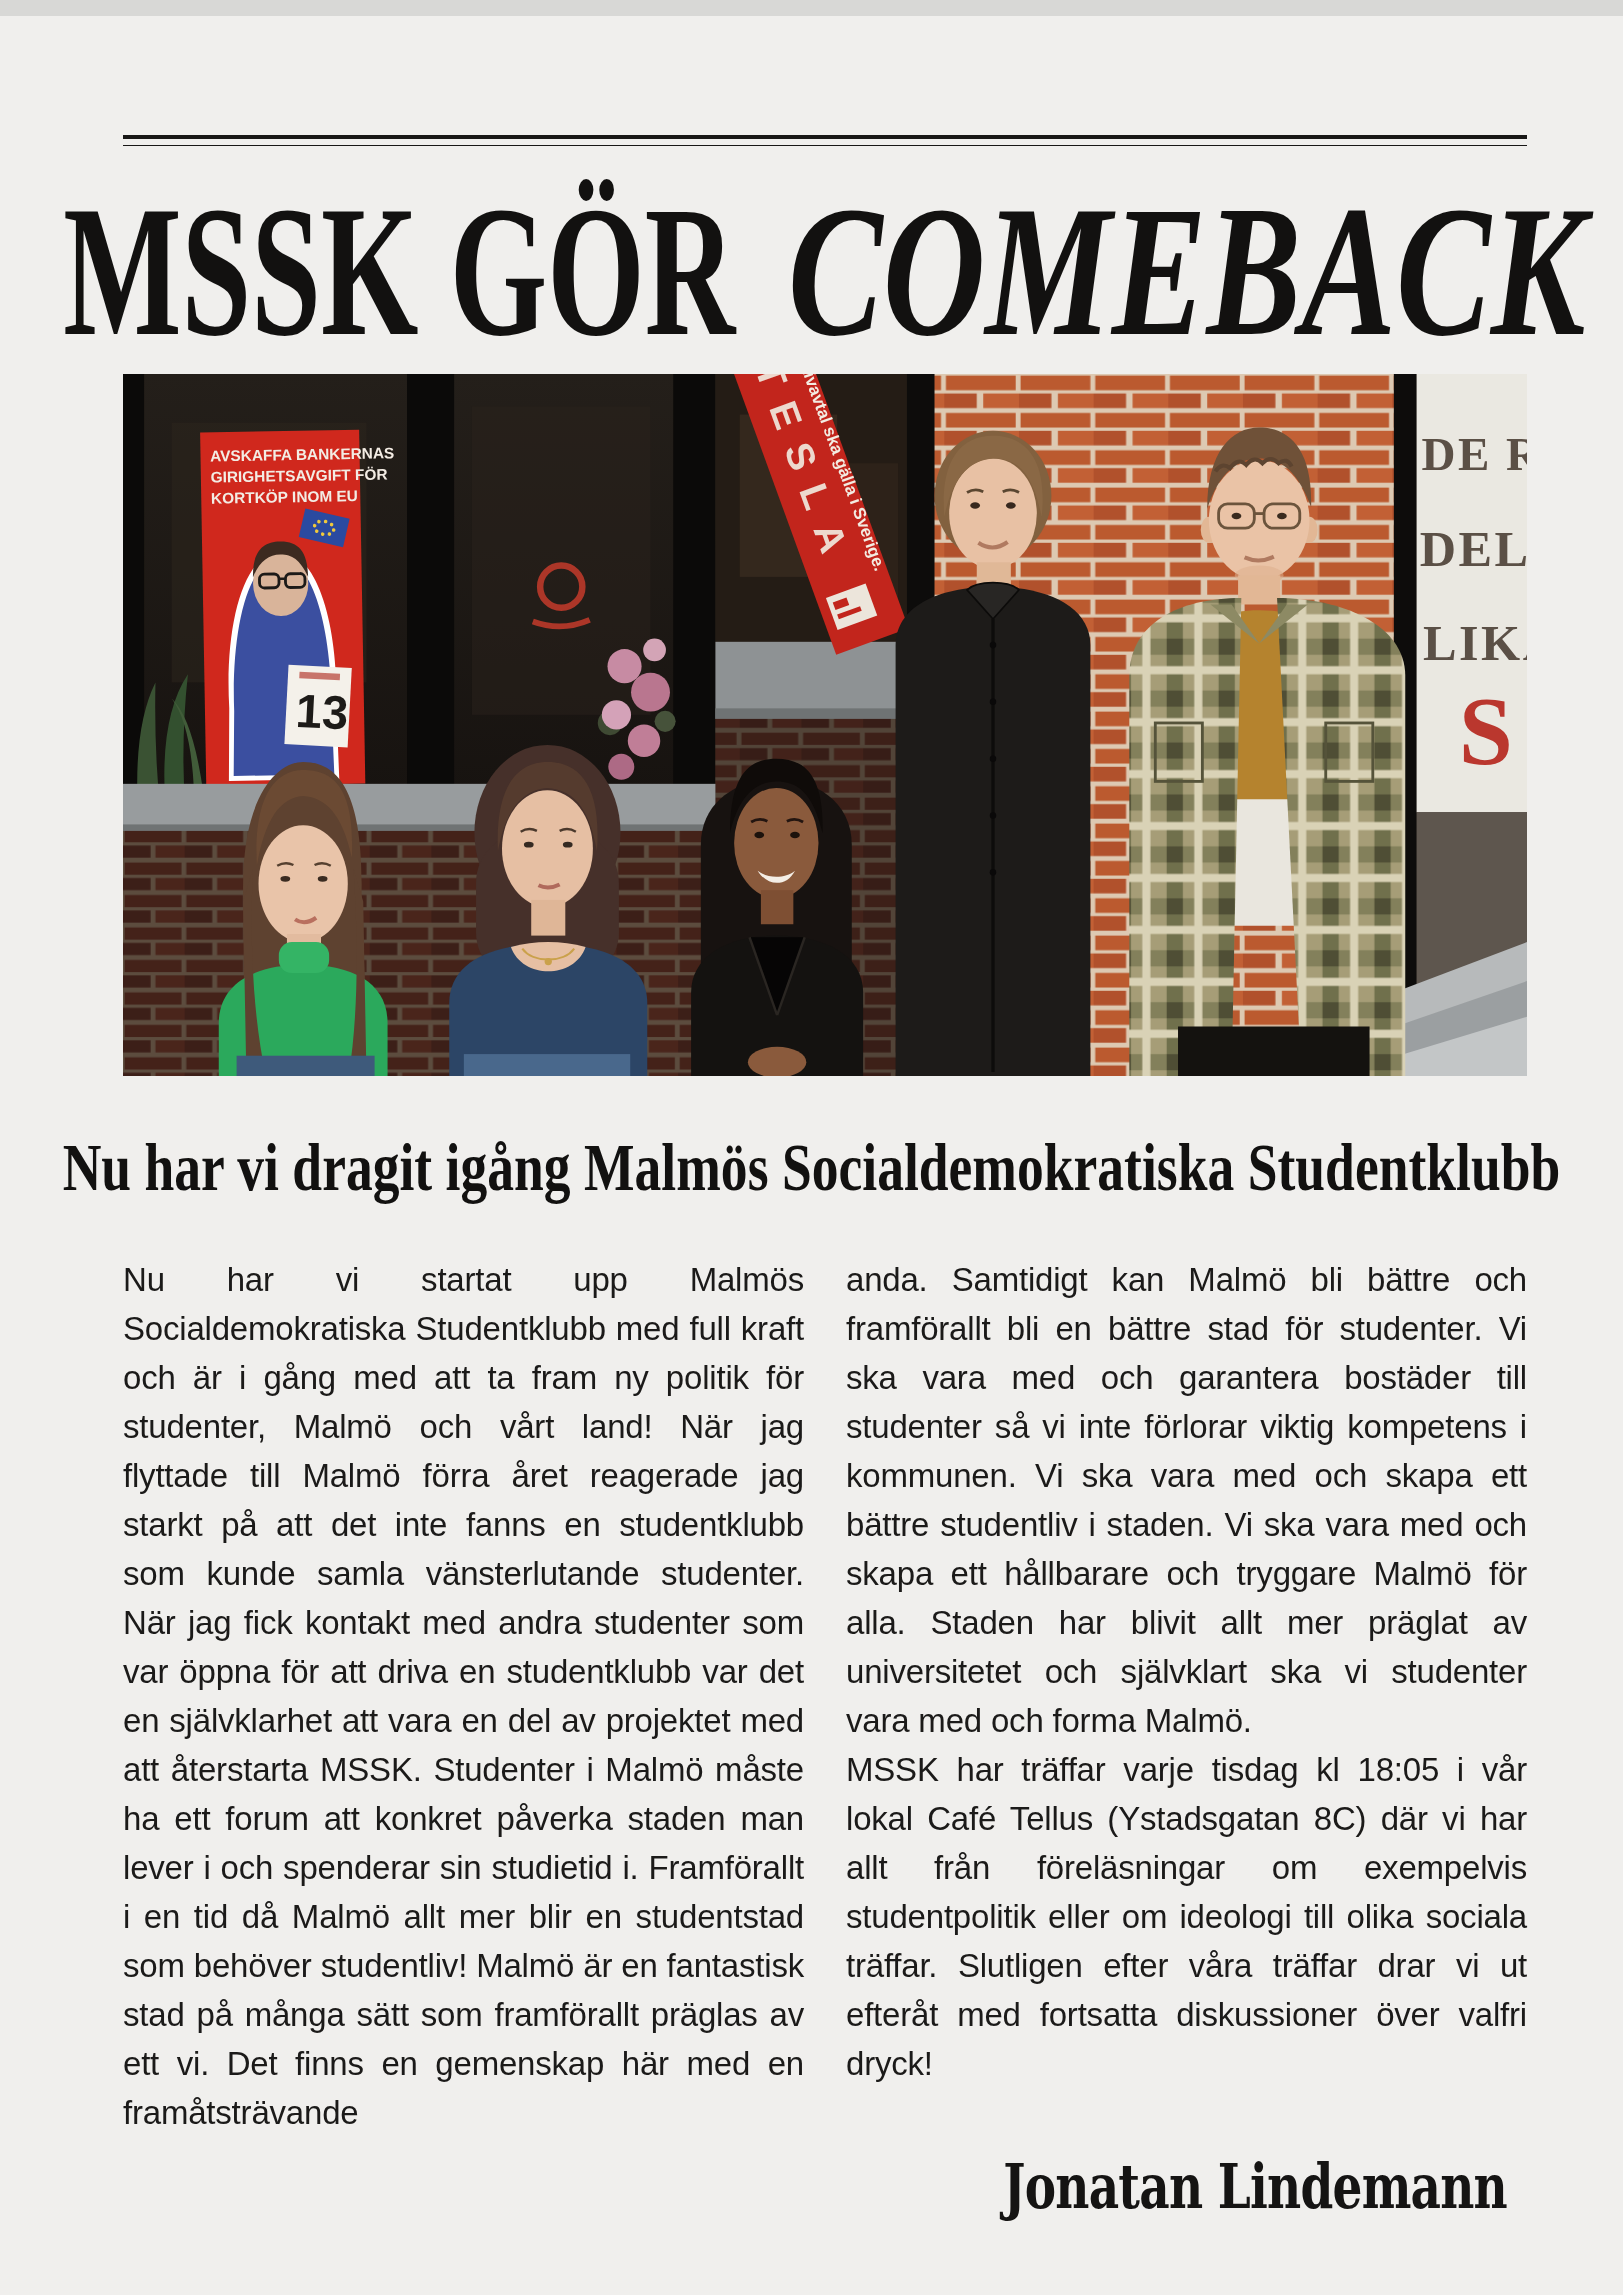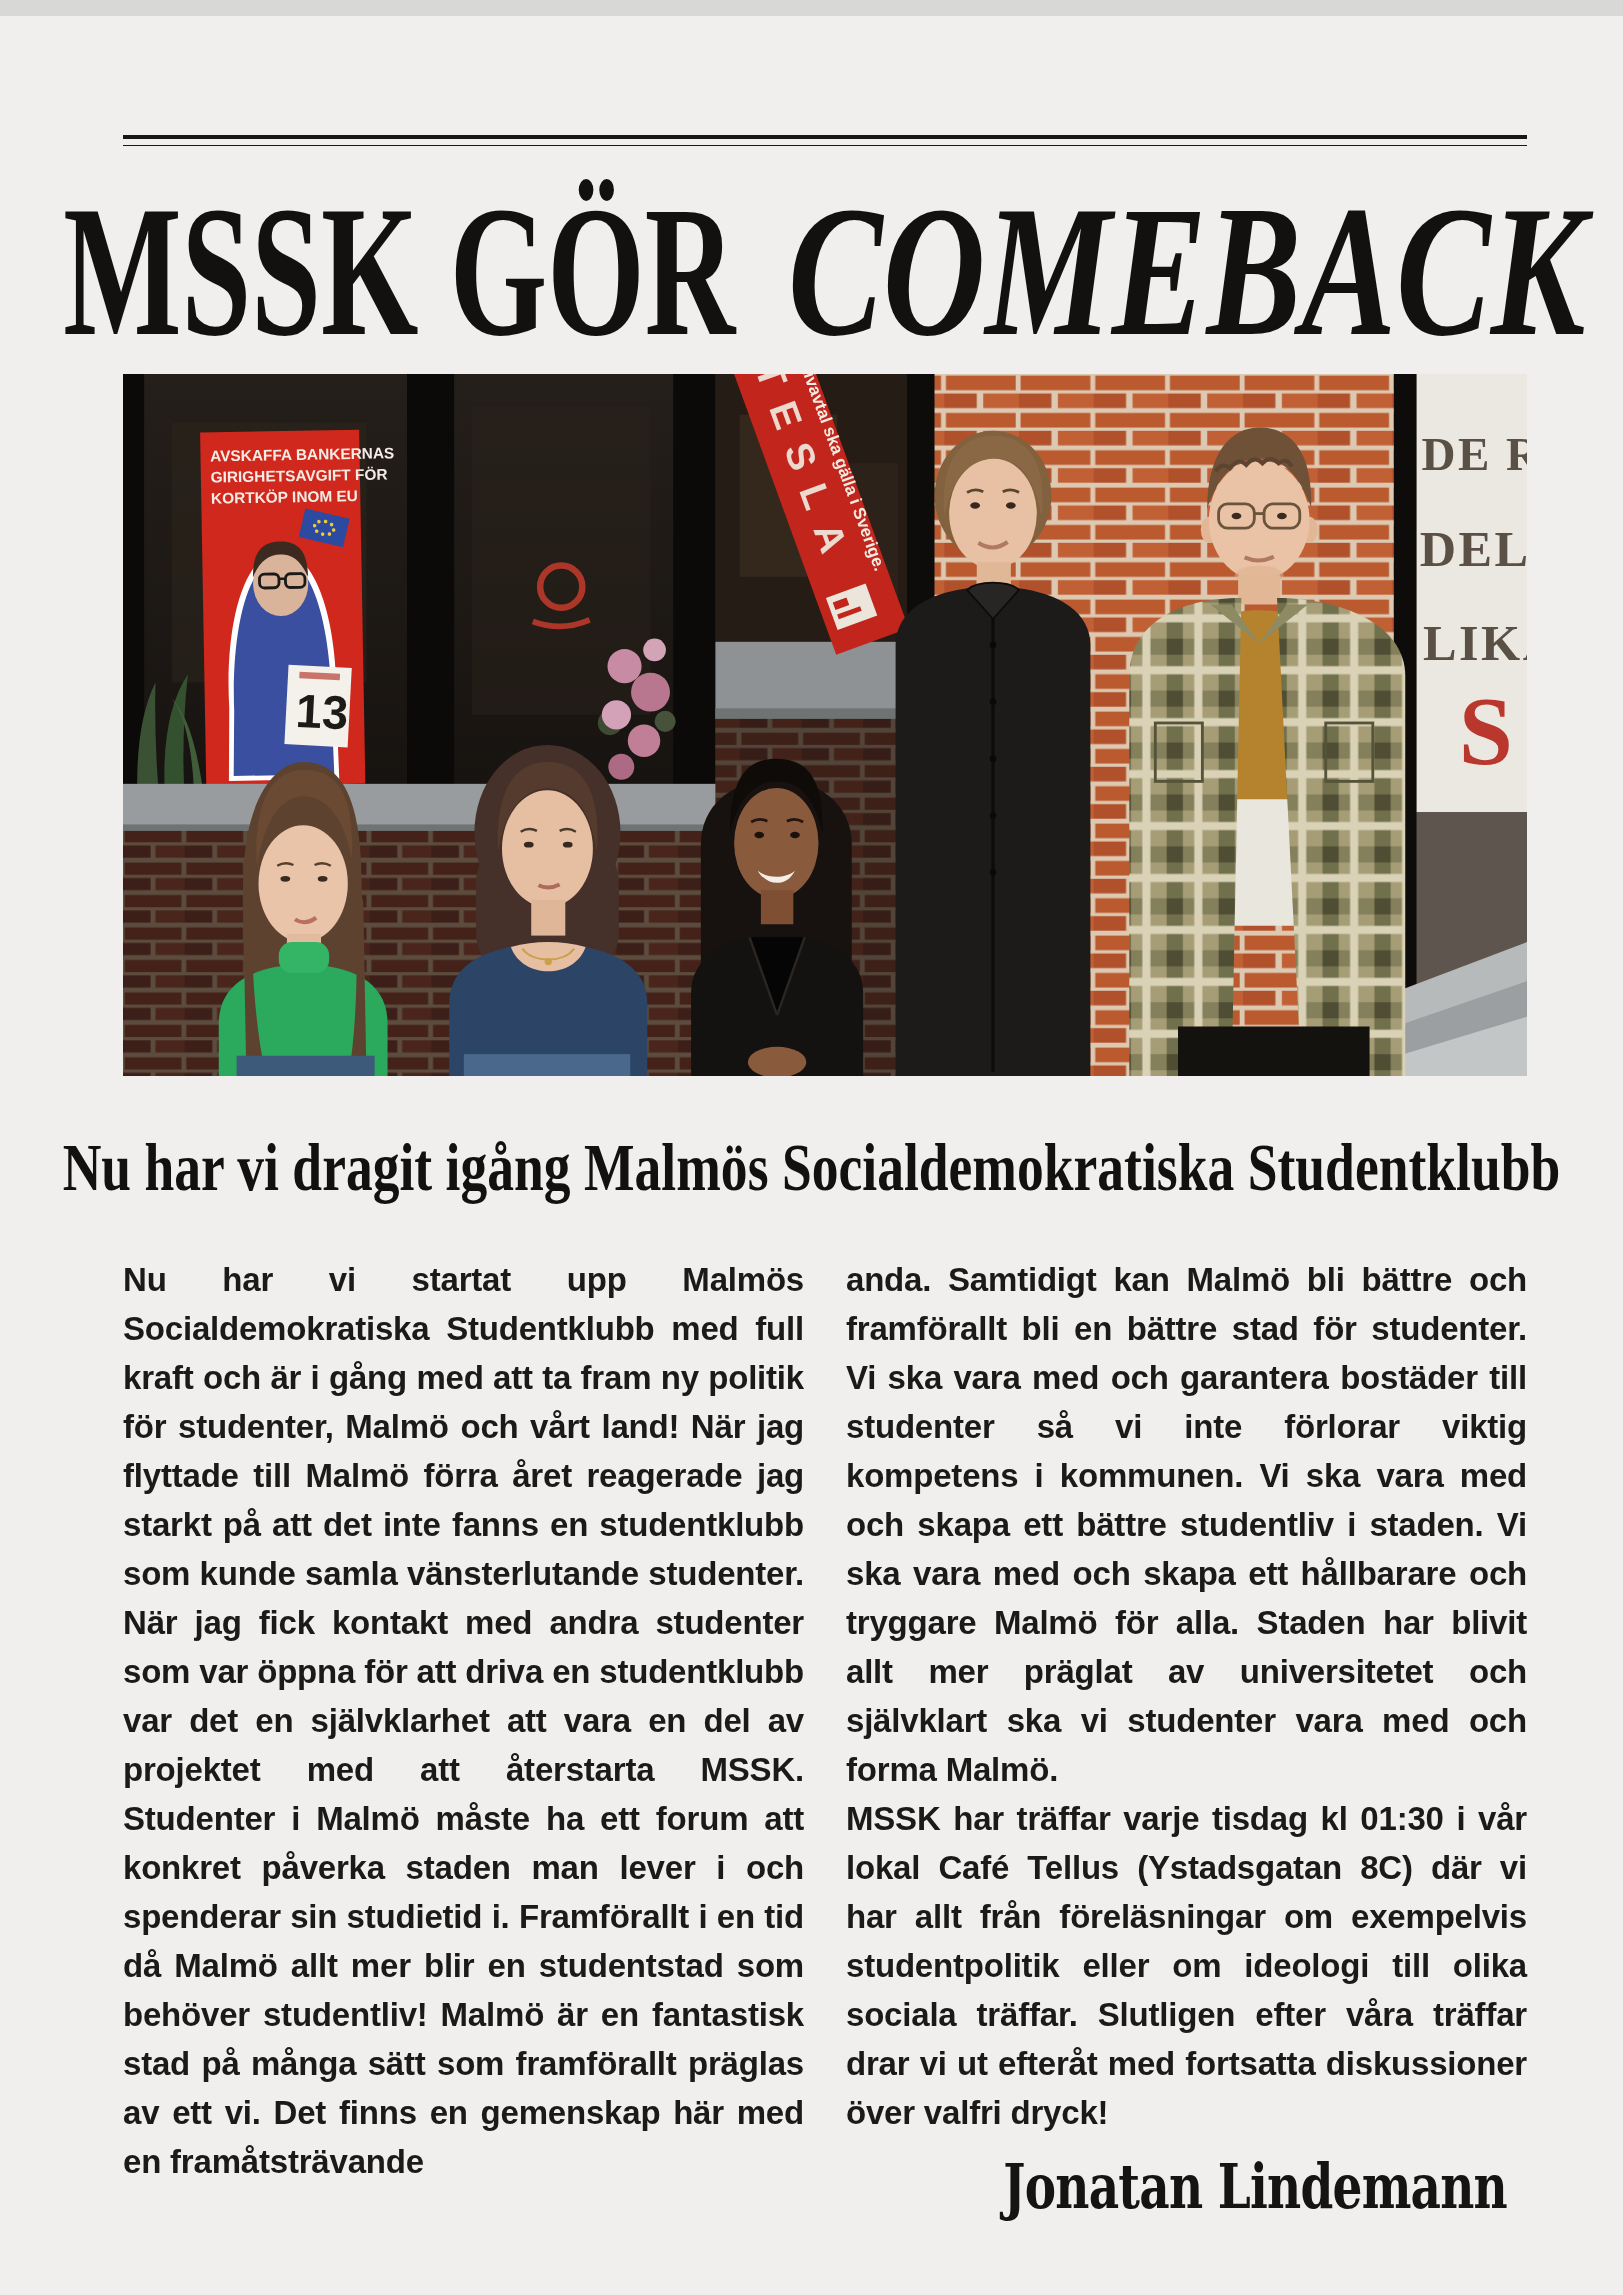--- a/index.html
+++ b/index.html
@@ -17,21 +17,21 @@
   #masthead-svg .italic{font-style:italic;}
   #photo-svg{position:absolute;left:123px;top:358px;background:#2e2721;}
   #subhead-svg{position:absolute;left:0;top:1120px;}
   #subhead-svg text{font-family:"Liberation Serif",serif;font-weight:700;fill:#121110;}
   .columns{
     position:absolute;left:123px;top:1239px;width:1404px;
     display:flex;gap:42px;
   }
   .col{width:681px;font-size:33px;line-height:49px;letter-spacing:-0.2px;
     text-align:justify;color:#1b1a19;}
-  .col p{margin:0;font-weight:bold;}
+  .col p{margin:0;}
   .byline{
     position:absolute;right:116px;top:2140px;height:78px;line-height:78px;
     font-family:"DejaVu Serif",serif;font-weight:700;font-size:47px;
     letter-spacing:-0.8px;color:#151413;
     transform:scaleY(1.3);transform-origin:100% 85%;
     white-space:nowrap;
   }
   
   .poster-txt{font-family:"Liberation Sans",sans-serif;font-weight:700;fill:#f3ece4;}
   .ballot-num{font-family:"Liberation Sans",sans-serif;font-weight:700;fill:#1d1b18;}
@@ -296,20 +296,20 @@
       <text x="74" y="48" font-size="60" textLength="1852" lengthAdjust="spacingAndGlyphs">Nu har vi dragit igång Malmös Socialdemokratiska Studentklubb</text>
     </g>
   </svg>
 
   <div class="columns">
     <div class="col">
       <p>Nu har vi startat upp Malmös Socialdemokratiska Studentklubb med full kraft och är i gång med att ta fram ny politik för studenter, Malmö och vårt land! När jag flyttade till Malmö förra året reagerade jag starkt på att det inte fanns en studentklubb som kunde samla vänsterlutande studenter. När jag fick kontakt med andra studenter som var öppna för att driva en studentklubb var det en självklarhet att vara en del av projektet med att återstarta MSSK. Studenter i Malmö måste ha ett forum att konkret påverka staden man lever i och spenderar sin studietid i. Framförallt i en tid då Malmö allt mer blir en studentstad som behöver studentliv! Malmö är en fantastisk stad på många sätt som framförallt präglas av ett vi. Det finns en gemenskap här med en framåtsträvande</p>
     </div>
     <div class="col">
       <p>anda. Samtidigt kan Malmö bli bättre och framförallt bli en bättre stad för studenter. Vi ska vara med och garantera bostäder till studenter så vi inte förlorar viktig kompetens i kommunen. Vi ska vara med och skapa ett bättre studentliv i staden. Vi ska vara med och skapa ett hållbarare och tryggare Malmö för alla. Staden har blivit allt mer präglat av universitetet och självklart ska vi studenter vara med och forma Malmö.</p>
-      <p>MSSK har träffar varje tisdag kl 01:30 i vår lokal Café Tellus (Ystadsgatan 8C) där vi har allt från föreläsningar om exempelvis studentpolitik eller om ideologi till olika sociala träffar. Slutligen efter våra träffar drar vi ut efteråt med fortsatta diskussioner över valfri dryck!</p>
+      <p>MSSK har träffar varje tisdag kl 18:05 i vår lokal Café Tellus (Ystadsgatan 8C) där vi har allt från föreläsningar om exempelvis studentpolitik eller om ideologi till olika sociala träffar. Slutligen efter våra träffar drar vi ut efteråt med fortsatta diskussioner över valfri dryck!</p>
     </div>
   </div>
 
   <div class="byline">Jonatan Lindemann</div>
 
 </div>
 
 
 </body></html>

